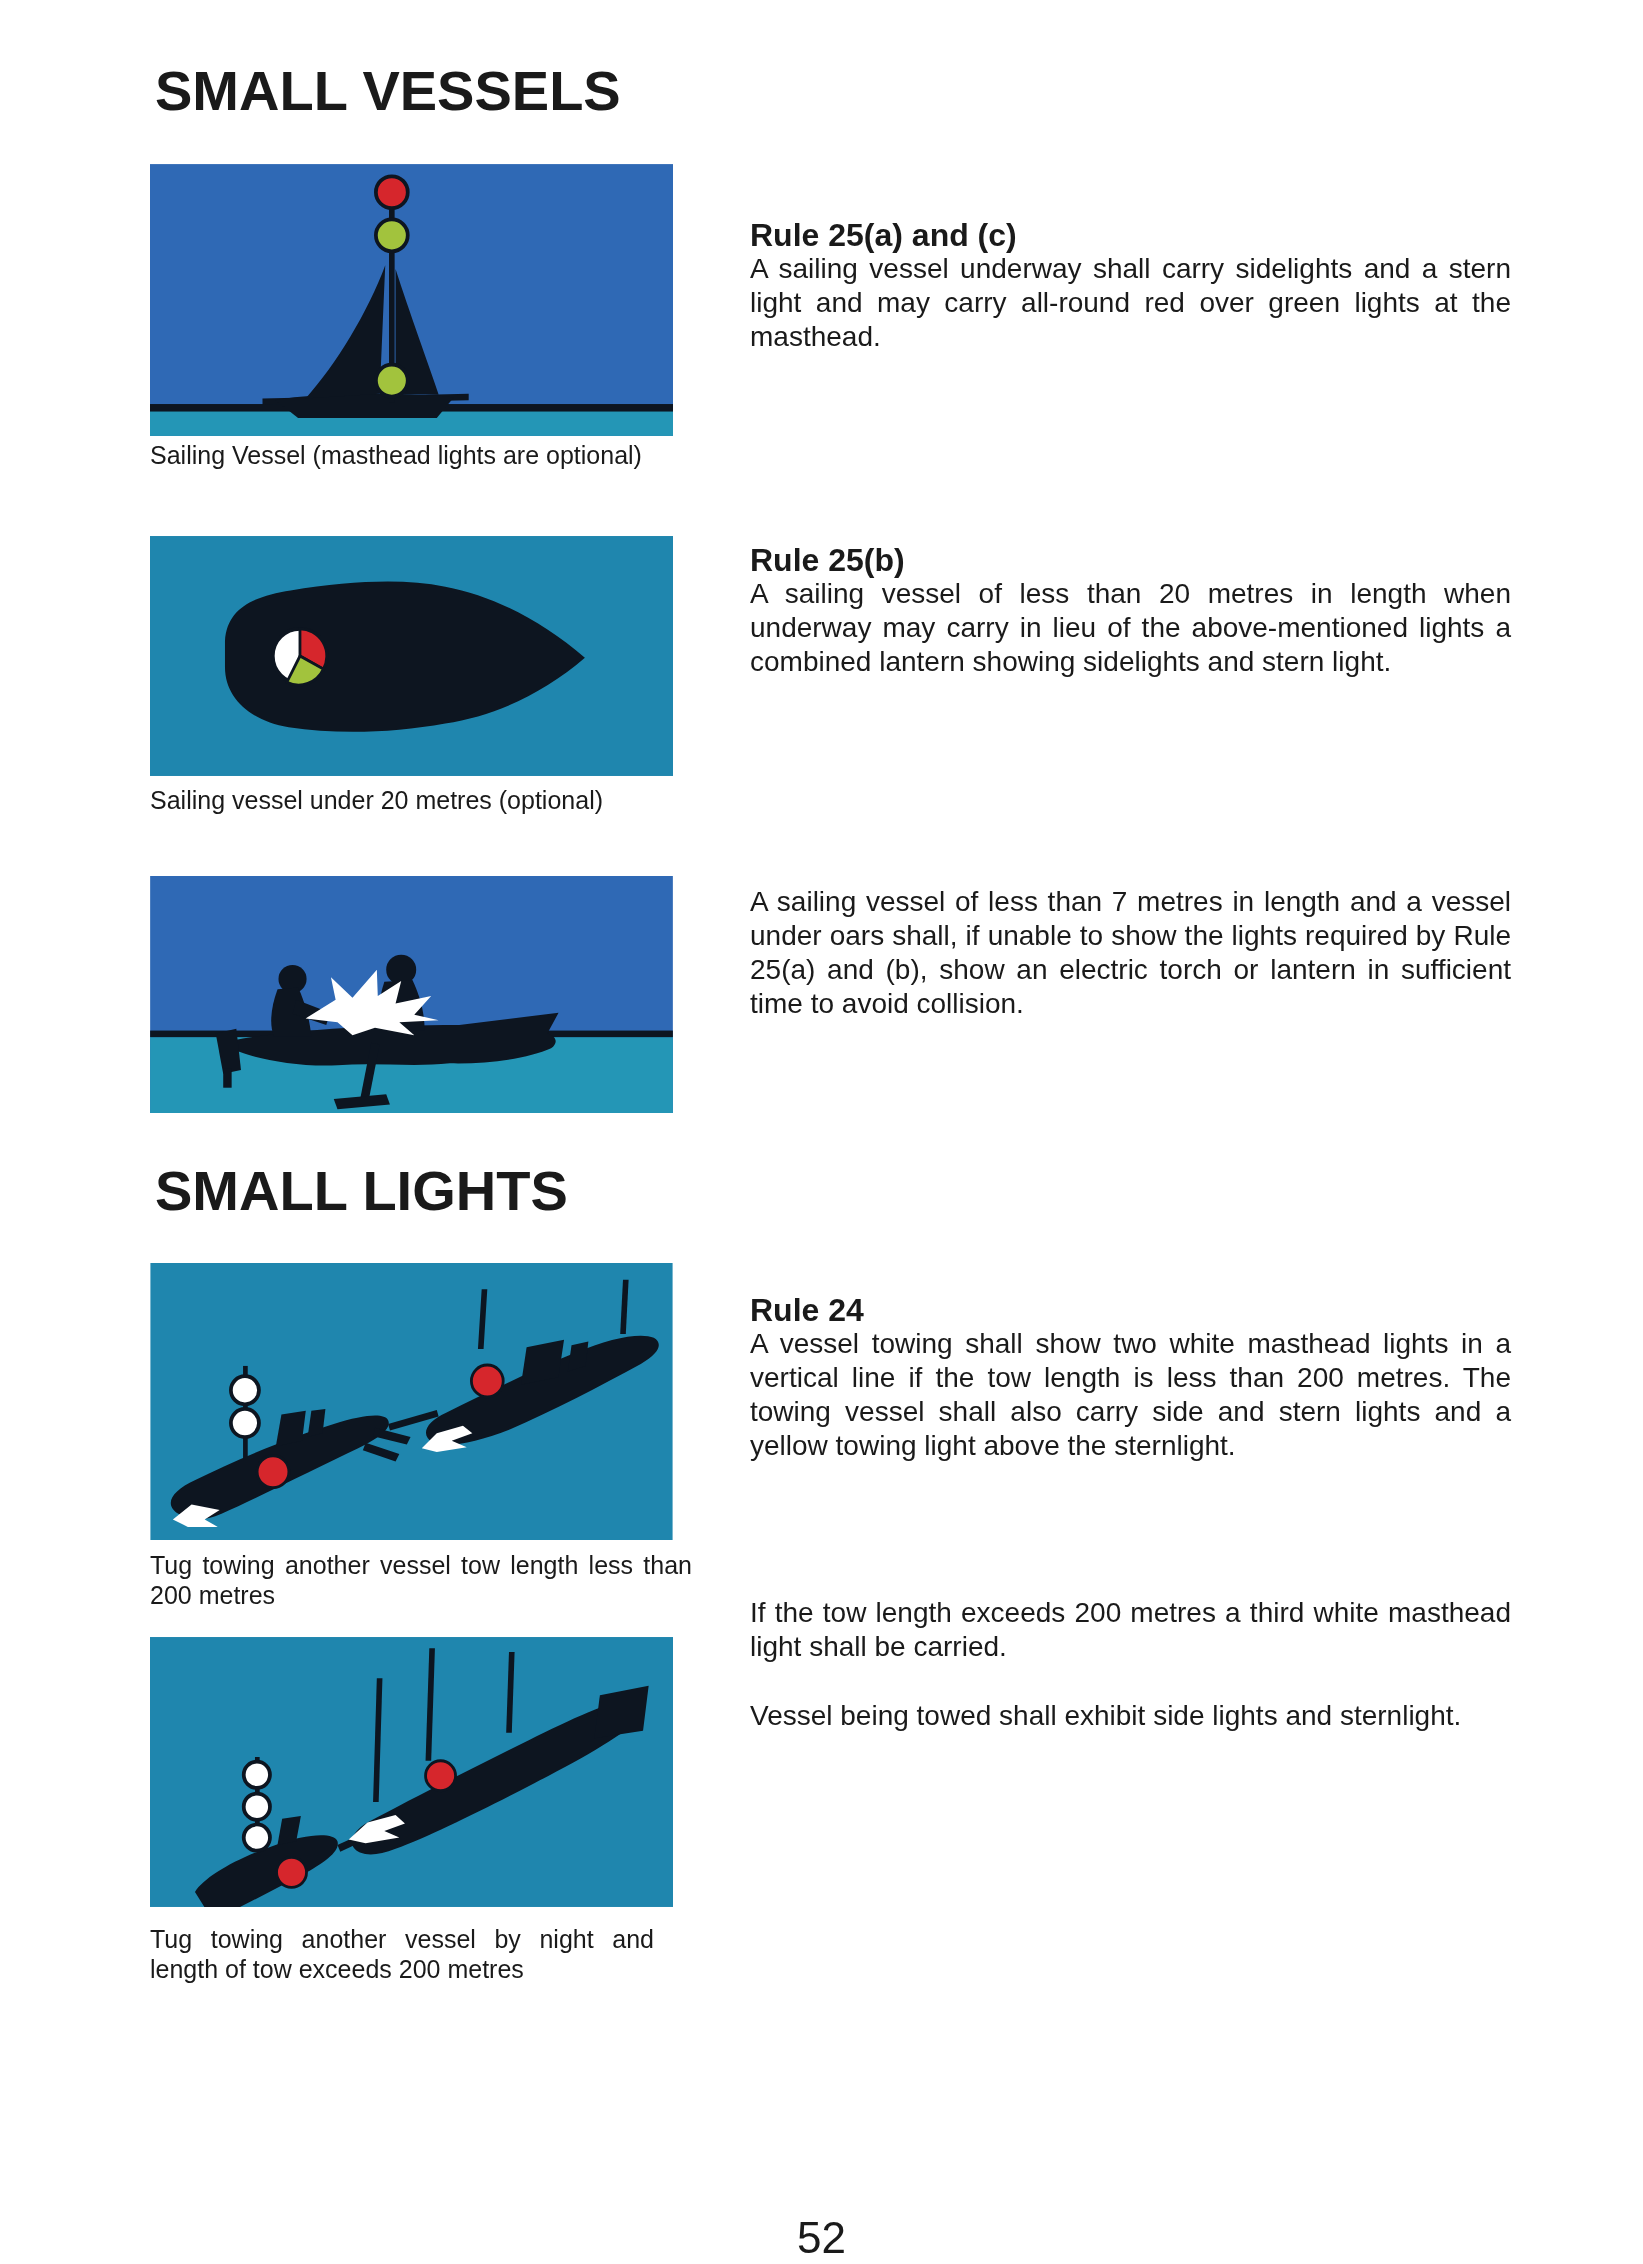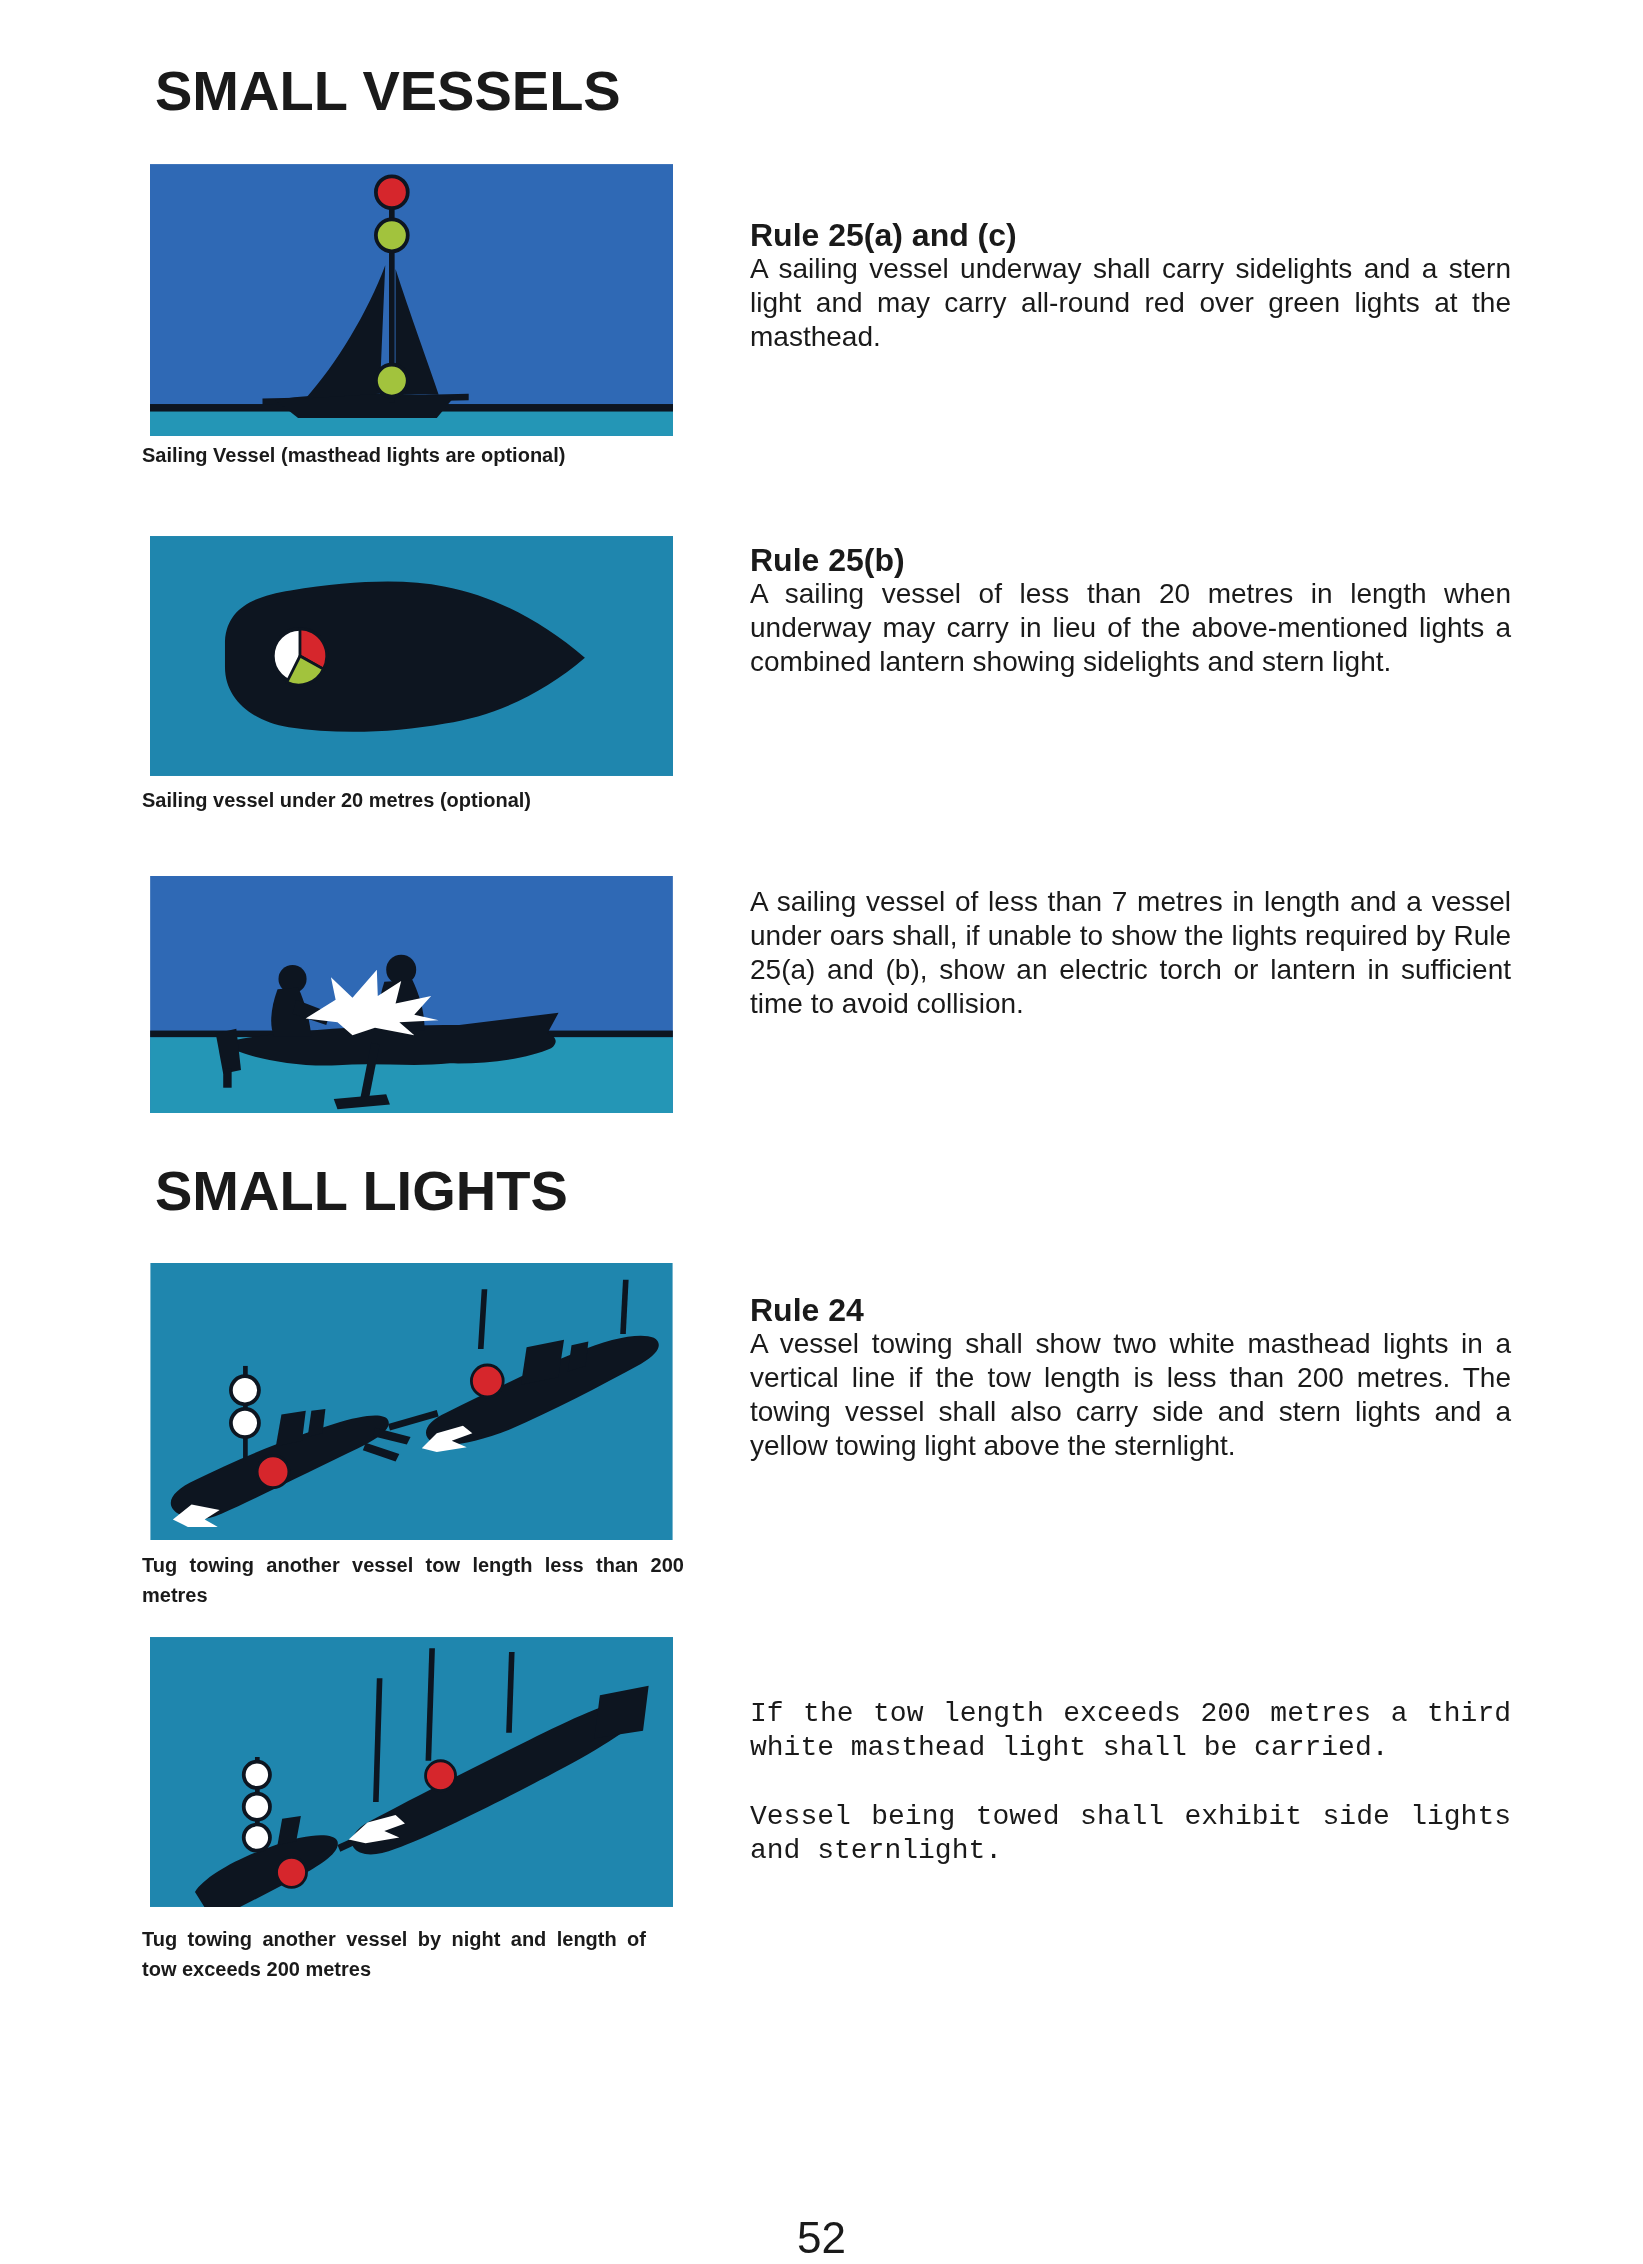--- a/index.html
+++ b/index.html
@@ -15,32 +15,32 @@
   #h-towing { top:1162px; }
 
   .fig { position:absolute; left:150px; }
   #fig1 { top:164px; }
   #fig2 { top:536px; }
   #fig3 { top:876px; }
   #fig4 { top:1263px; }
   #fig5 { top:1637px; }
   .fig svg { display:block; }
 
-  .caption { position:absolute; left:142px; width:542px; font-size:20px; font-weight:bold; line-height:30px; }
+  .caption { position:absolute; left:150px; width:542px; font-size:25px; font-weight:normal; line-height:30px; }
   #cap1 { top:440px; }
   #cap2 { top:785px; }
   #cap4 { top:1550px; text-align:justify; }
   #cap5 { top:1924px; width:504px; text-align:justify; }
 
   .textblock { position:absolute; left:750px; width:761px; font-size:28px; line-height:34px; }
   #tb-ac    { top:218px; }
   #tb-b     { top:543px; }
   #tb-d     { top:885px; }
   #tb-24    { top:1293px; }
-  #tb-notes { top:1697px;font-family:Liberation Mono, monospace; }
+  #tb-notes { top:1596px; }
   .rule-title { font-size:32px; font-weight:bold; line-height:34px; }
   .rule-body  { text-align:justify; }
   .note       { text-align:justify; }
   .note + .note { margin-top:35px; }
 
   .pageno { position:absolute; top:2213px; left:0; width:100%; text-align:center; font-size:44px; }
 
   
   .f-sky   { fill:var(--sky_blue,#2f69b5); }
   .f-water { fill:var(--water_teal,#2496b6); }

